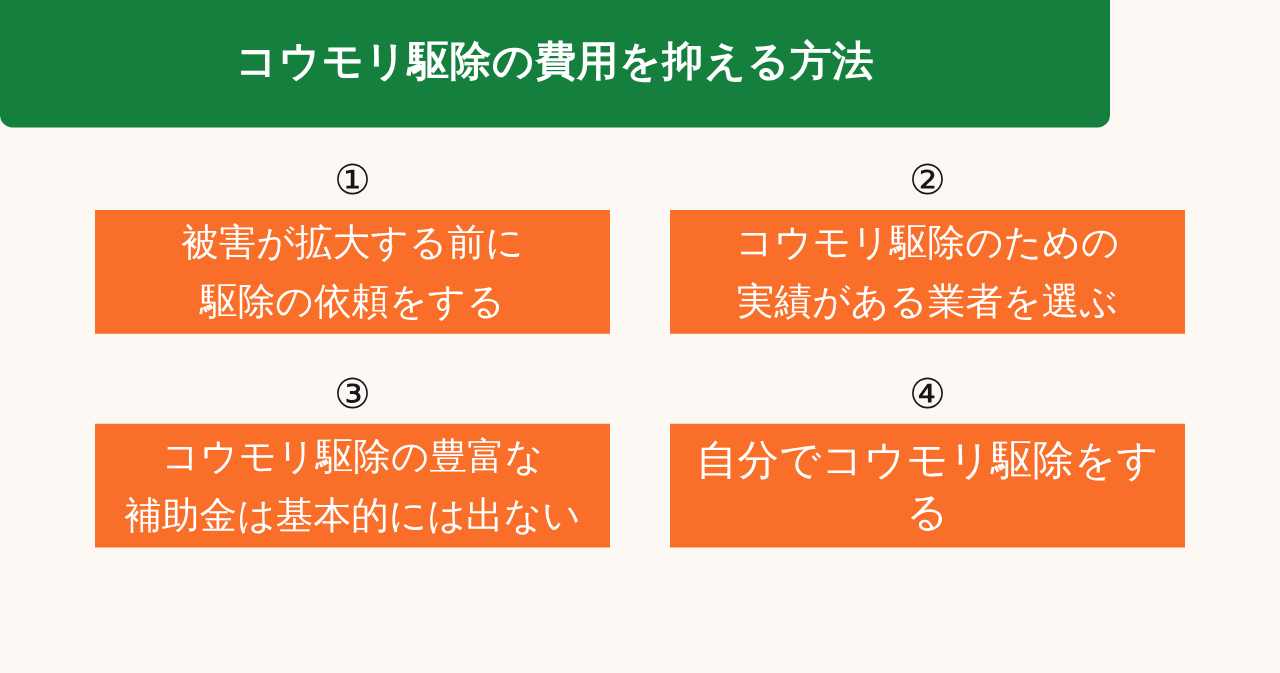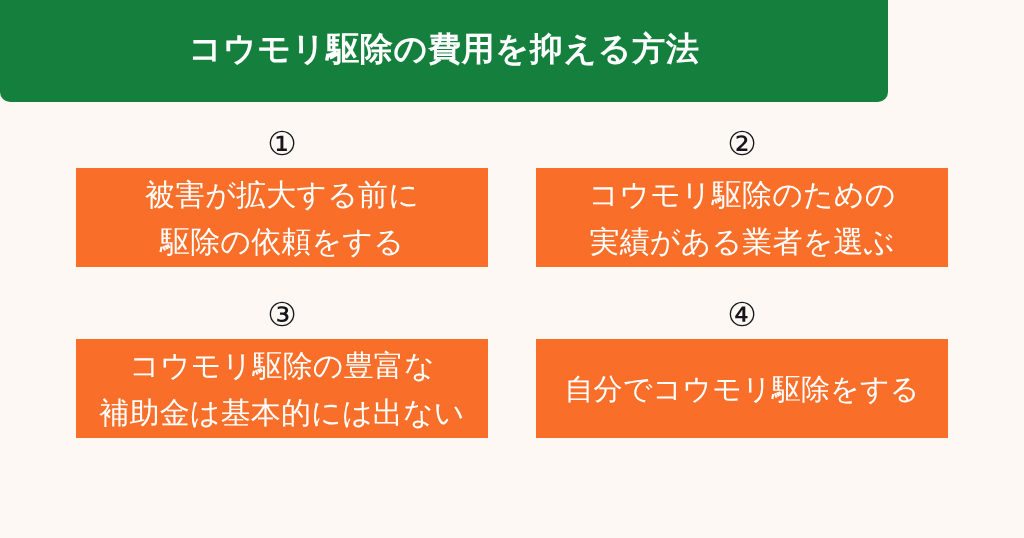--- a/index.html
+++ b/index.html
@@ -88,21 +88,21 @@
   }
   .item-text {
     color: #ffffff;
     font-size: 30px;
     line-height: 47px;
     text-align: center;
     white-space: pre-line;
     letter-spacing: 0.005em;
   }
   .item-text.single {
-    font-size: 29px;
+    font-size: 33px;
     line-height: 42px;
   }
 </style>
 </head>
 <body>
 
 <div class="infographic">
 
   <div class="header-bar">
     <h1 class="header-title">コウモリ駆除の費用を抑える方法</h1>

